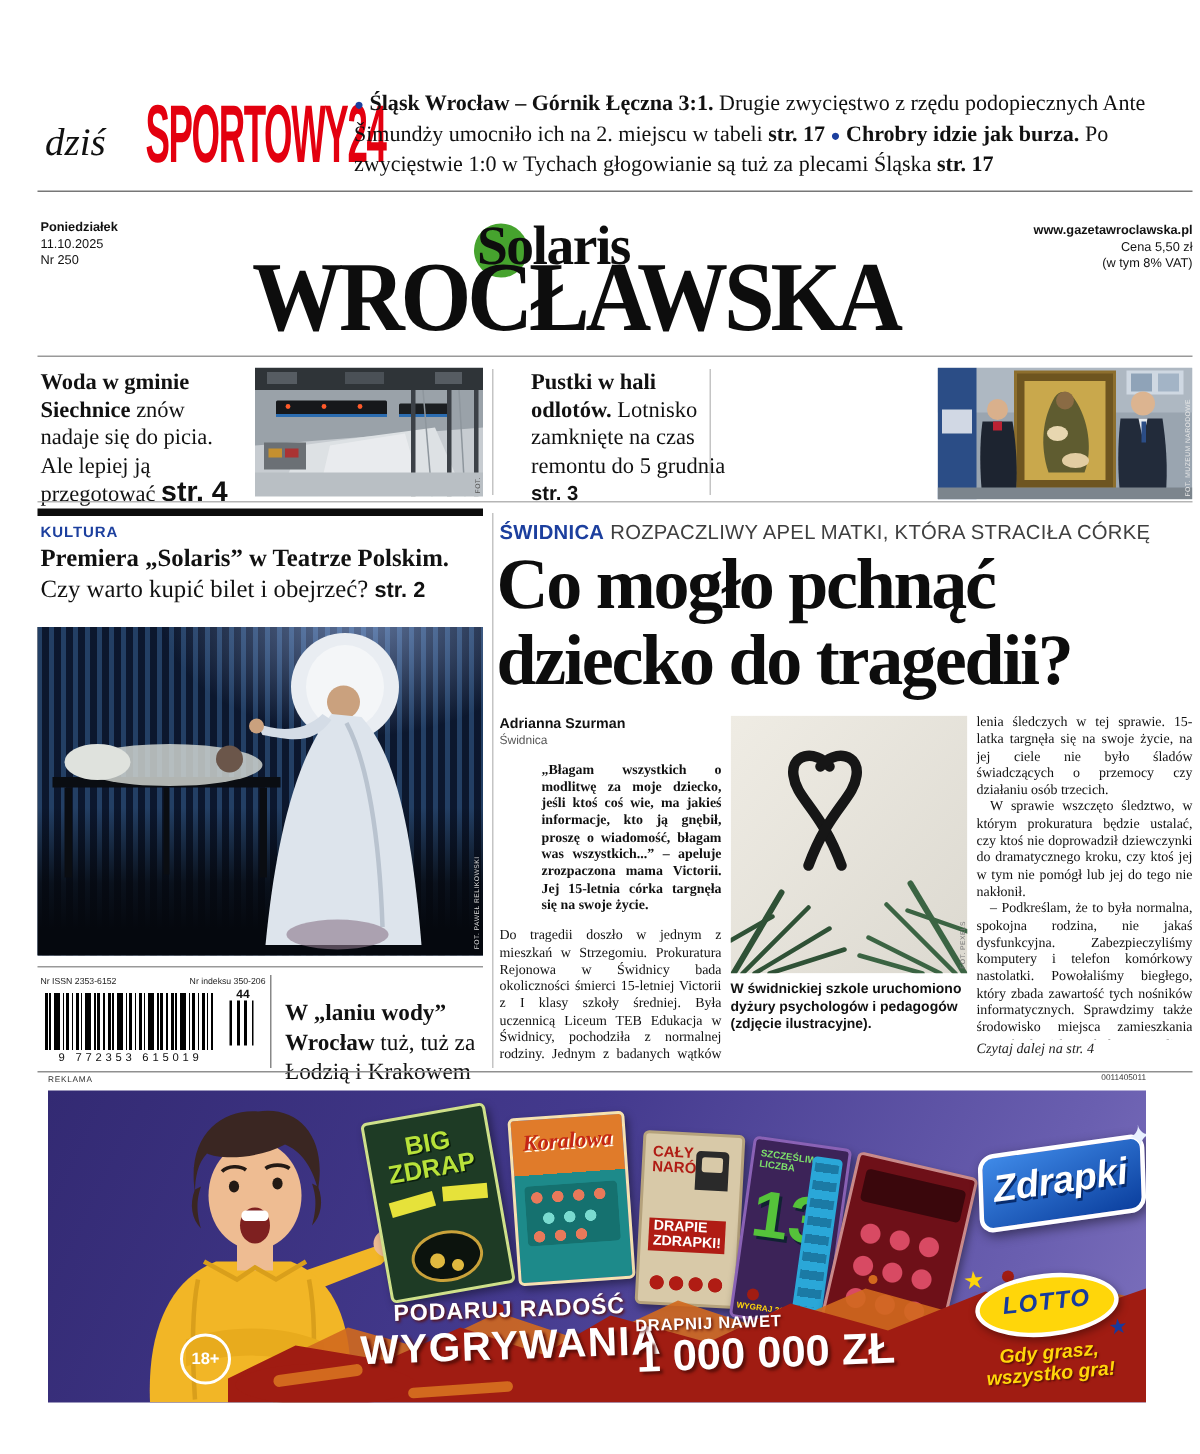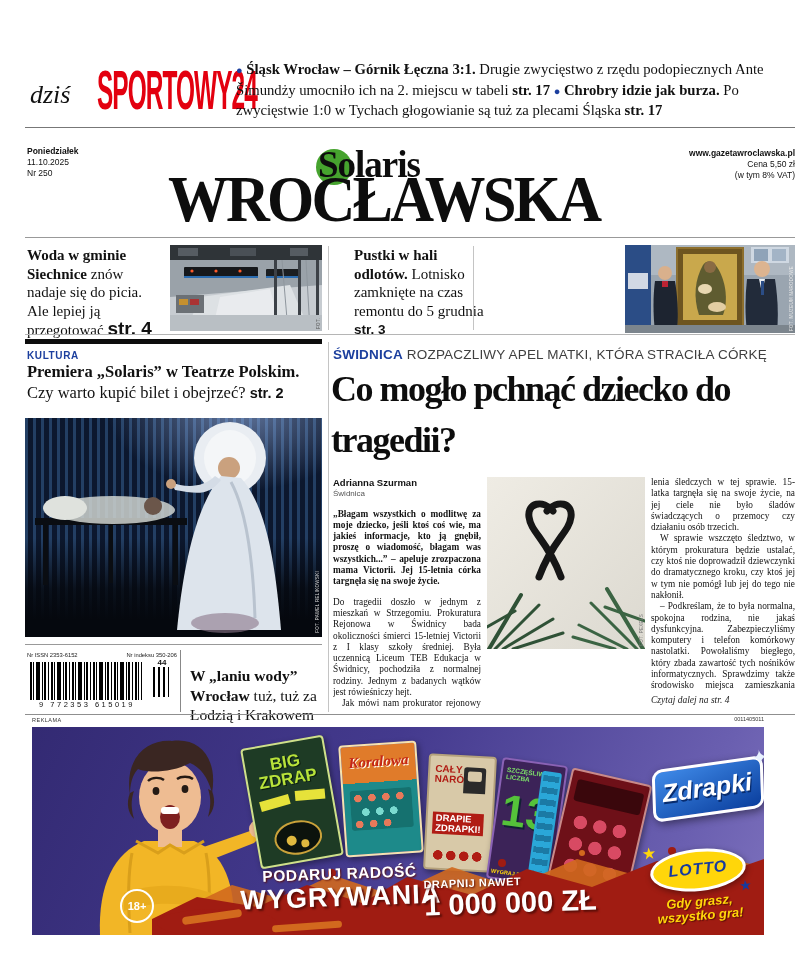--- a/index.html
+++ b/index.html
@@ -170,26 +170,26 @@
   <p class="abs serif" style="left:190px;top:649px;width:134px;font-size:15.5px;line-height:19.5px;color:#111;margin-top:17px;">
     <span class="b">W „laniu wody” Wrocław</span><span> tuż, tuż za Łodzią i Krakowem</span><br>
     <span class="b sans" style="font-size:13.5px;">str. 6</span>
   </p>
 
   <div class="vl" style="left:328px;top:342px;height:370px;"></div>
 
   <div class="abs sans" style="left:333px;top:347px;width:462px;font-size:13.5px;letter-spacing:.2px;">
     <span class="b blue">ŚWIDNICA</span><span style="color:#3f3f3f;"> ROZPACZLIWY APEL MATKI, KTÓRA STRACIŁA CÓRKĘ</span>
   </div>
-  <h1 class="abs serif" style="left:331px;top:364px;width:466px;font-size:36px;line-height:51px;font-weight:bold;letter-spacing:-1.5px;color:#0d0d0d;">Co mogło pchnąć dziecko do tragedii?</h1>
+  <h1 class="abs serif" style="left:331px;top:364px;width:466px;font-size:48px;line-height:51px;font-weight:bold;letter-spacing:-1.5px;color:#0d0d0d;">Co mogło pchnąć dziecko do tragedii?</h1>
 
   <div class="abs body-col serif" style="left:333px;top:477px;width:148px;height:232px;">
     <div class="sans b" style="font-size:9.5px;">Adrianna Szurman</div>
     <div class="sans" style="font-size:8px;color:#555;margin-bottom:9px;">Świdnica</div>
-    <p class="b" style="margin-bottom:9px;">„Błagam wszystkich o modlitwę za moje dziecko, jeśli ktoś coś wie, ma jakieś informacje, kto ją gnębił, proszę o wiadomość, błagam was wszystkich...” – apeluje zrozpaczona mama Victorii. Jej 15-letnia córka targnęła się na swoje życie.</p>
+    <p class="b" style="margin-bottom:9px;margin-left:28px;">„Błagam wszystkich o modlitwę za moje dziecko, jeśli ktoś coś wie, ma jakieś informacje, kto ją gnębił, proszę o wiadomość, błagam was wszystkich...” – apeluje zrozpaczona mama Victorii. Jej 15-letnia córka targnęła się na swoje życie.</p>
     <p>Do tragedii doszło w jednym z mieszkań w Strzegomiu. Prokuratura Rejonowa w Świdnicy bada okoliczności śmierci 15-letniej Victorii z I klasy szkoły średniej. Była uczennicą Liceum TEB Edukacja w Świdnicy, pochodziła z normalnej rodziny. Jednym z badanych wątków jest rówieśniczy hejt.</p>
     <p class="ind">Jak mówi nam prokurator rejonowy w Świdnicy Marek Rusin, sekcja zwłok dziewczynki potwierdziła usta-</p>
   </div>
 
   <div class="abs" style="left:487px;top:477px;width:158px;height:172px;overflow:hidden;">
     <svg width="158" height="172" viewBox="0 0 158 172">
       <defs>
         <linearGradient id="rbbg" x1="0" y1="0" x2="1" y2="1">
           <stop offset="0" stop-color="#efece4"></stop>
             <stop offset="1" stop-color="#dcd9d0"></stop>
@@ -208,20 +208,21 @@
       <g stroke="#3b6443" stroke-linecap="round">
         <line x1="156" y1="172" x2="120" y2="112" stroke-width="4"></line>
         <line x1="150" y1="172" x2="104" y2="126" stroke-width="3"></line>
         <line x1="158" y1="144" x2="118" y2="130" stroke-width="3"></line>
         <line x1="140" y1="172" x2="92" y2="148" stroke-width="3"></line>
         <line x1="128" y1="172" x2="86" y2="160" stroke-width="3"></line>
       </g>
     </svg>
     <span class="vcredit" style="right:1px;bottom:3px;color:#777;">FOT. PEXELS</span>
   </div>
+  <p class="abs sans b" style="left:487px;top:654px;width:158px;font-size:9.3px;line-height:11.5px;color:#111;">W świdnickiej szkole uruchomiono dyżury psychologów i pedagogów (zdjęcie ilustracyjne).</p>
 
   <div class="abs body-col serif" style="left:651px;top:477px;width:144px;height:216px;">
     <p>lenia śledczych w tej sprawie. 15-latka targnęła się na swoje życie, na jej ciele nie było śladów świadczących o przemocy czy działaniu osób trzecich.</p>
     <p class="ind">W sprawie wszczęto śledztwo, w którym prokuratura będzie ustalać, czy ktoś nie doprowadził dziewczynki do dramatycznego kroku, czy ktoś jej w tym nie pomógł lub jej do tego nie nakłonił.</p>
     <p class="ind">– Podkreślam, że to była normalna, spokojna rodzina, nie jakaś dysfunkcyjna. Zabezpieczyliśmy komputery i telefon komórkowy nastolatki. Powołaliśmy biegłego, który zbada zawartość tych nośników informatycznych. Sprawdzimy także środowisko miejsca zamieszkania oraz środowisko szkolne – wylicza prokurator Rusin.</p>
 
   </div>
   <div class="abs serif" style="left:651px;top:695px;width:144px;font-size:9.5px;font-style:italic;color:#222;">Czytaj dalej na str. 4</div>
 
   <div class="hl" style="left:25px;top:714px;width:770px;background:#8f8f8f;"></div>

